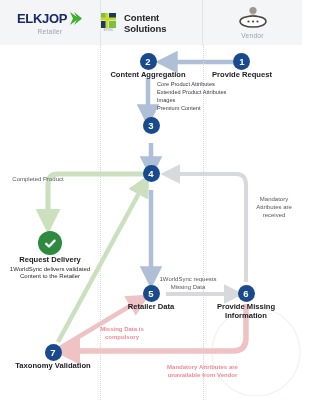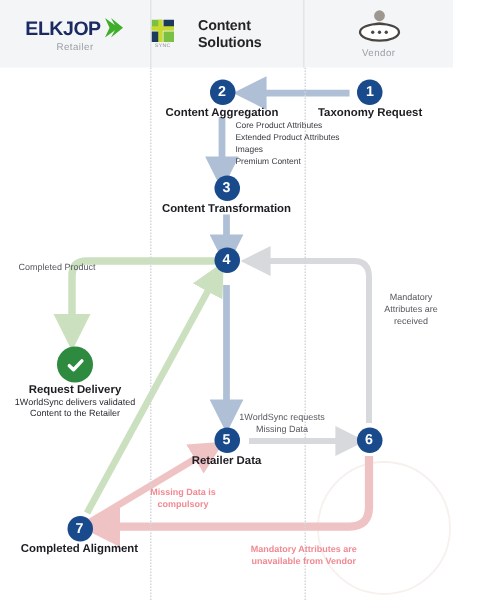--- a/index.html
+++ b/index.html
@@ -35,21 +35,21 @@
     margin-top:2px;
   }
   
   .elkjop-wrap { display:flex; align-items:center; gap:1px; }
   .elkjop-text {
     font-size:13px; font-weight:bold; color:#1b2a63;
     letter-spacing:-0.3px;
   }
   .elkjop-chevron { display:block; }
   
-  .sync-wrap { display:flex; align-items:center; gap:16px; }
+  .sync-wrap { display:flex; align-items:center; gap:8px; }
   .sync-mark { position:relative; width:15px; }
   .sync-sq { display:block; }
   .sync-sub {
     font-size:3.4px; color:#8b9094; letter-spacing:.2px;
     text-align:center; margin-top:0px;
   }
   .cs-text { font-size:9.5px; font-weight:bold; color:#242424; letter-spacing:-0.1px;}
   
   .vendor-ic { display:block; }
 
@@ -183,49 +183,49 @@
       <circle cx="11.5" cy="15.5" r="1.1" fill="#4a4541"></circle>
       <circle cx="16" cy="15.5" r="1.1" fill="#4a4541"></circle>
       <circle cx="20.5" cy="15.5" r="1.1" fill="#4a4541"></circle>
     </svg>
     <div class="hlabel">Vendor</div>
   </div>
 </div>
 
 <div class="node" style="left:212px; top:53px;">
   <div class="circle">1</div>
-  <div class="node-label">Taxonomy Request</div>
+  <div class="node-label">Provide Request</div>
 </div>
 
 <div class="node" style="left:100px; top:53px; width:96px;">
   <div class="circle">2</div>
   <div class="node-label">Content Aggregation</div>
 </div>
 
 <div class="node" style="left:101px; top:117px; width:100px;">
   <div class="circle">3</div>
-  <div class="node-label">Content Transformation</div>
 </div>
 
 <div class="node" style="left:105px; top:165px; width:92px;">
   <div class="circle">4</div>
 </div>
 
 <div class="node" style="left:113px; top:285px; width:76px;">
   <div class="circle">5</div>
   <div class="node-label">Retailer Data</div>
 </div>
 
 <div class="node" style="left:212px; top:285px; width:68px;">
   <div class="circle">6</div>
+  <div class="node-label wrap">Provide Missing Information</div>
 </div>
 
 <div class="node" style="left:5px; top:344px; width:96px;">
   <div class="circle">7</div>
-  <div class="node-label">Completed Alignment</div>
+  <div class="node-label">Taxonomy Validation</div>
 </div>
 
 <div class="node" style="left:5px; top:231px; width:90px;">
   <div class="check">
     <svg width="15" height="15" viewBox="0 0 15 15">
       <path d="M3.2,7.8 L6,10.5 L11.6,4.6" fill="none" stroke="#fff" stroke-width="2.3" stroke-linecap="round" stroke-linejoin="round"></path>
     </svg>
   </div>
   <div class="node-label">Request Delivery</div>
   <div class="node-sub">1WorldSync delivers validated Content to the Retailer</div>

